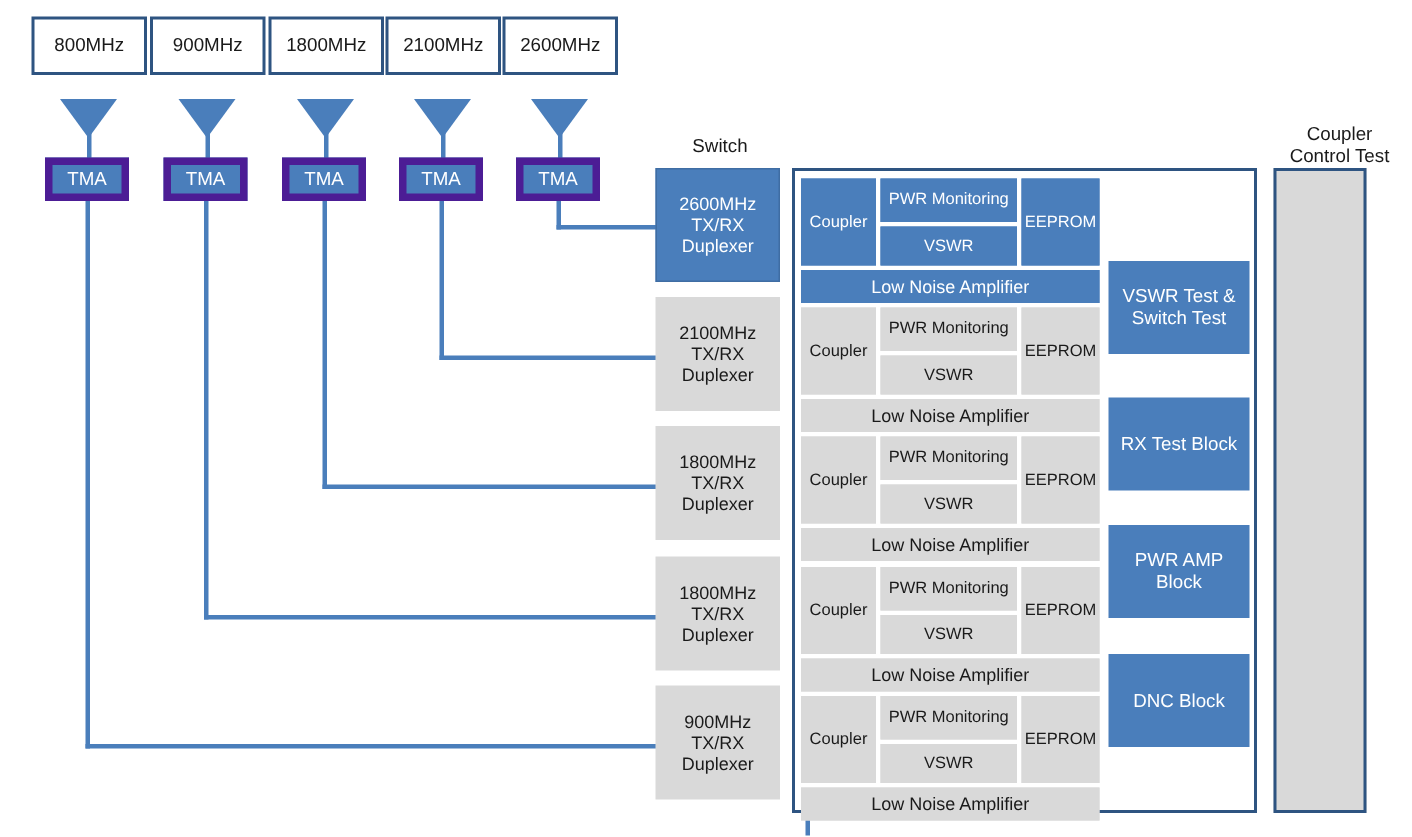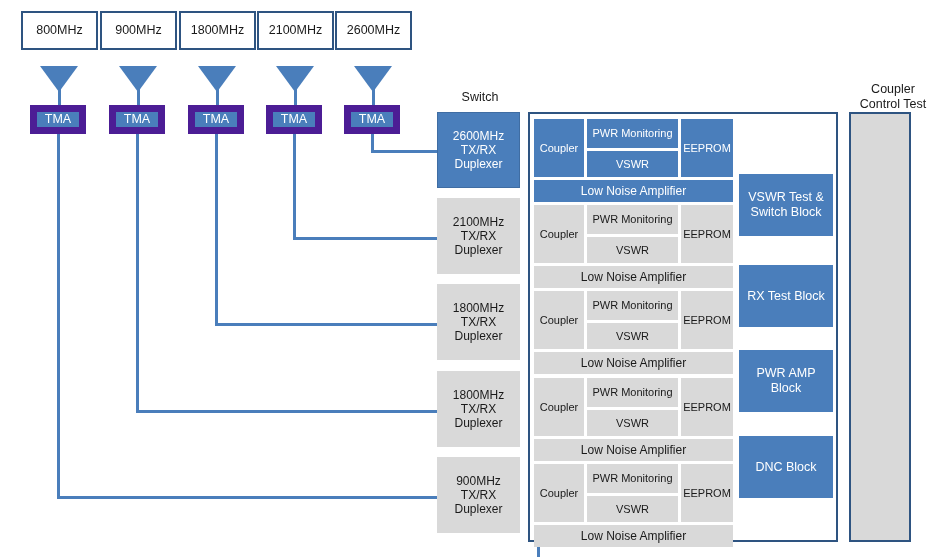--- a/index.html
+++ b/index.html
@@ -39,21 +39,21 @@
     border-right:19px solid transparent;
     border-top:26px solid #4a7ebb;
   }
   .ant-stem{
     width:3px;background:#4a7ebb;
   }
 
   
   .tma{
     background:#4a7ebb;
-    border:7px solid #4c1d95;
+    border:5px solid #4c1d95;
     color:#ffffff;
     font-size:12.5px;
     width:56px;height:29px;
     top:105px;
   }
 
   
   .wire{position:absolute;background:#4a7ebb;}
   .wire-v{width:3px;}
   .wire-h{height:3px;}
@@ -289,21 +289,21 @@
     </div>
   <div class="abs ctr cell gray" style="left:681px;top:464px;width:52px;height:58px;">
       <span>EEPROM</span>
     </div>
   <div class="abs ctr cell gray lna" style="left:534px;top:525px;width:199px;height:22px;">
       <span>Low Noise Amplifier</span>
     </div>
 
   <div class="abs ctr fblock" style="top:174px;height:62px;">
     <span>VSWR Test &amp;</span>
-    <span>Switch Block</span>
+    <span>Switch Test</span>
   </div>
 
   <div class="abs ctr fblock" style="top:350px;height:62px;">
     <span>PWR AMP</span>
     <span>Block</span>
   </div>
 
   <div class="abs ctr fblock" style="top:265px;height:62px;">
     <span>RX Test Block</span>
   </div>

